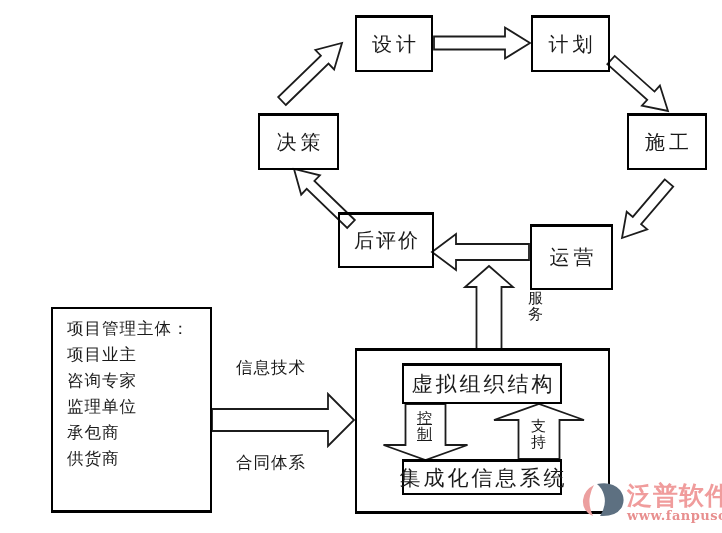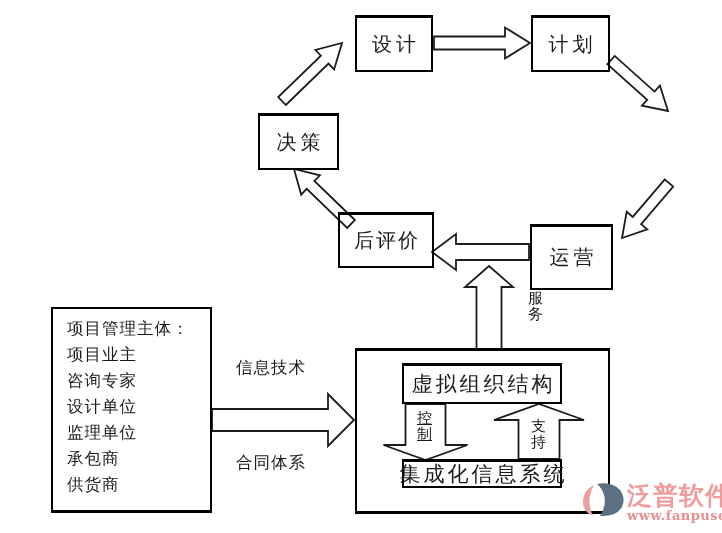--- a/index.html
+++ b/index.html
@@ -62,45 +62,47 @@
     <polygon points="405.5,404 405.5,445 383.5,445 425.5,460 467.5,445 445.5,445 445.5,404"></polygon>
     <polygon points="559.5,459 559.5,420 584,420 539,404 494,420 518.5,420 518.5,459"></polygon>
   </svg>
 
   <div class="box" style="left:355px;top:15px;width:78px;height:57px;">
     <span>设计</span>
   </div>
   <div class="box" style="left:531px;top:15px;width:79px;height:57px;justify-content:center;">
     <span>计划</span>
   </div>
+  <div class="box" style="left:627px;top:113px;width:80px;height:57px;">
+    <span>施工</span>
+  </div>
   <div class="box" style="left:258px;top:113px;width:81px;height:57px;">
     <span>决策</span>
   </div>
   <div class="box tight" style="left:338px;top:212px;width:96px;height:56px;">
     <span>后评价</span>
   </div>
   <div class="box" style="left:530px;top:224px;width:83px;height:66px;">
     <span>运营</span>
   </div>
 
   <div id="mgmt-box" style="left:51px;top:307px;width:161px;height:206px;">
     <div>项目管理主体：</div>
     <div>项目业主</div>
     <div>咨询专家</div>
-    <div>设计单位</div>
     <div>监理单位</div>
     <div>承包商</div>
     <div>供货商</div>
   </div>
 
   <div class="bigbox" style="left:355px;top:348px;width:255px;height:166px;"></div>
   <div class="box innerbox" style="left:402px;top:363px;width:160px;height:41px;">
     <span>虚拟组织结构</span>
   </div>
-  <div class="box innerbox" style="left:402px;top:459px;width:160px;height:29px;">
+  <div class="box innerbox" style="left:402px;top:459px;width:160px;height:36px;">
     <span>集成化信息系统</span>
   </div>
 
   <div class="lbl" style="left:236px;top:357px;text-align:center;">信息技术</div>
   <div class="lbl" style="left:236px;top:452px;">合同体系</div>
   <div class="vlbl" style="left:528px;top:291px;">服务</div>
   <div class="vlbl" style="left:417px;top:411px;text-decoration:underline;">控制</div>
   <div class="vlbl" style="left:531px;top:419px;">支持</div>
 
   <div id="watermark">

